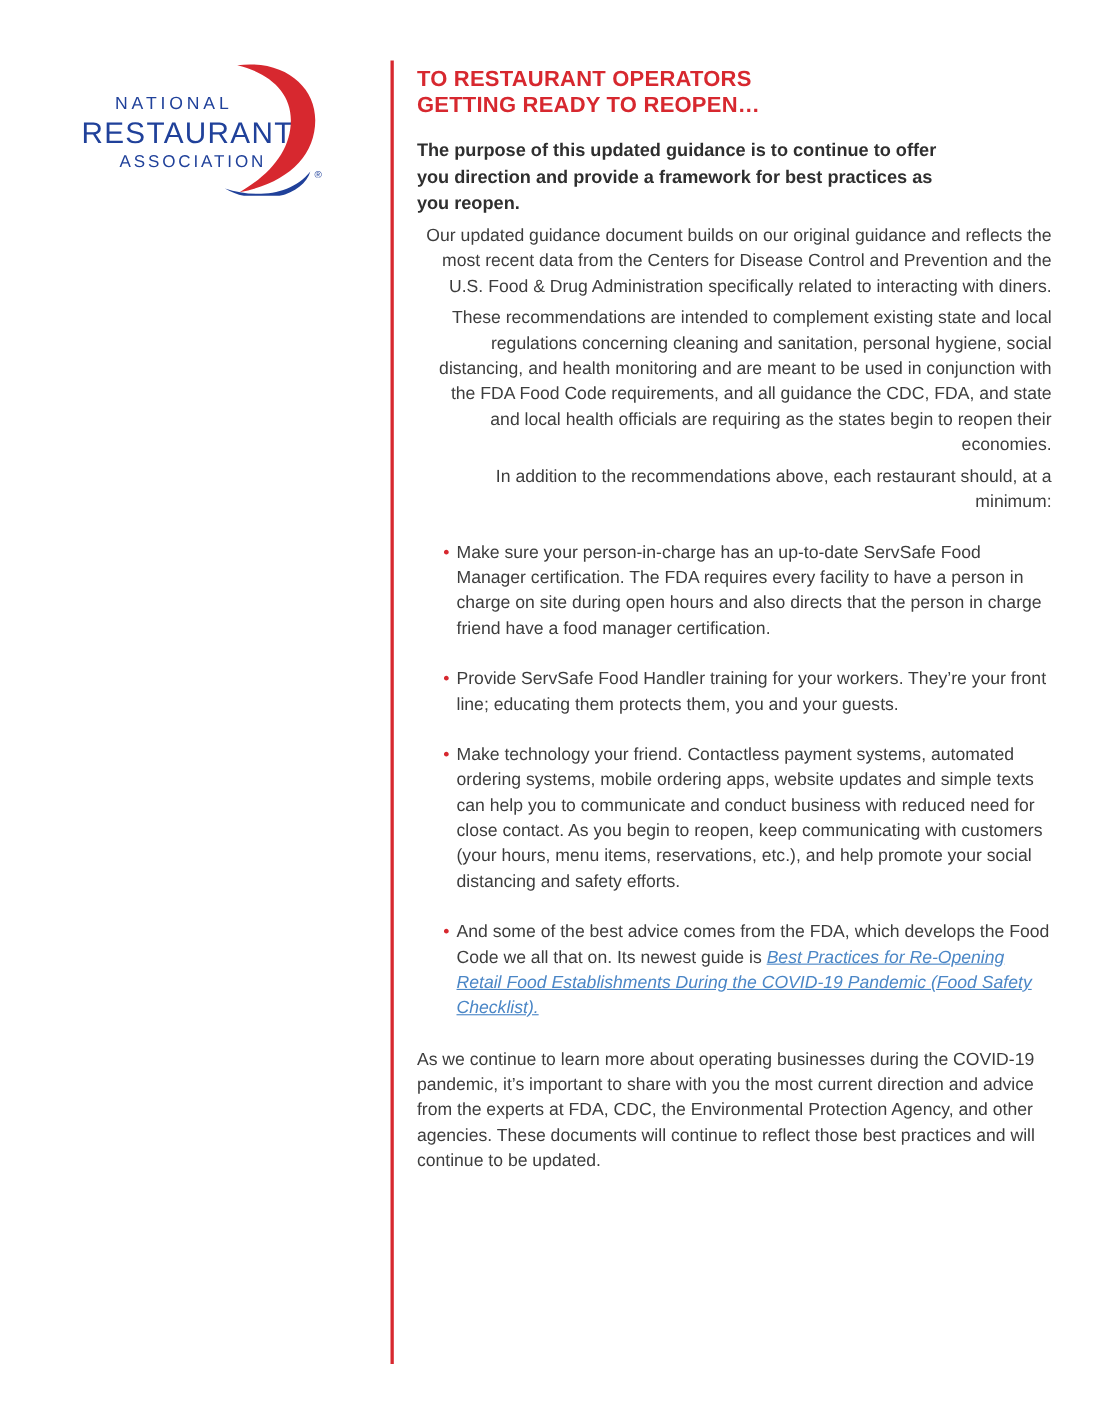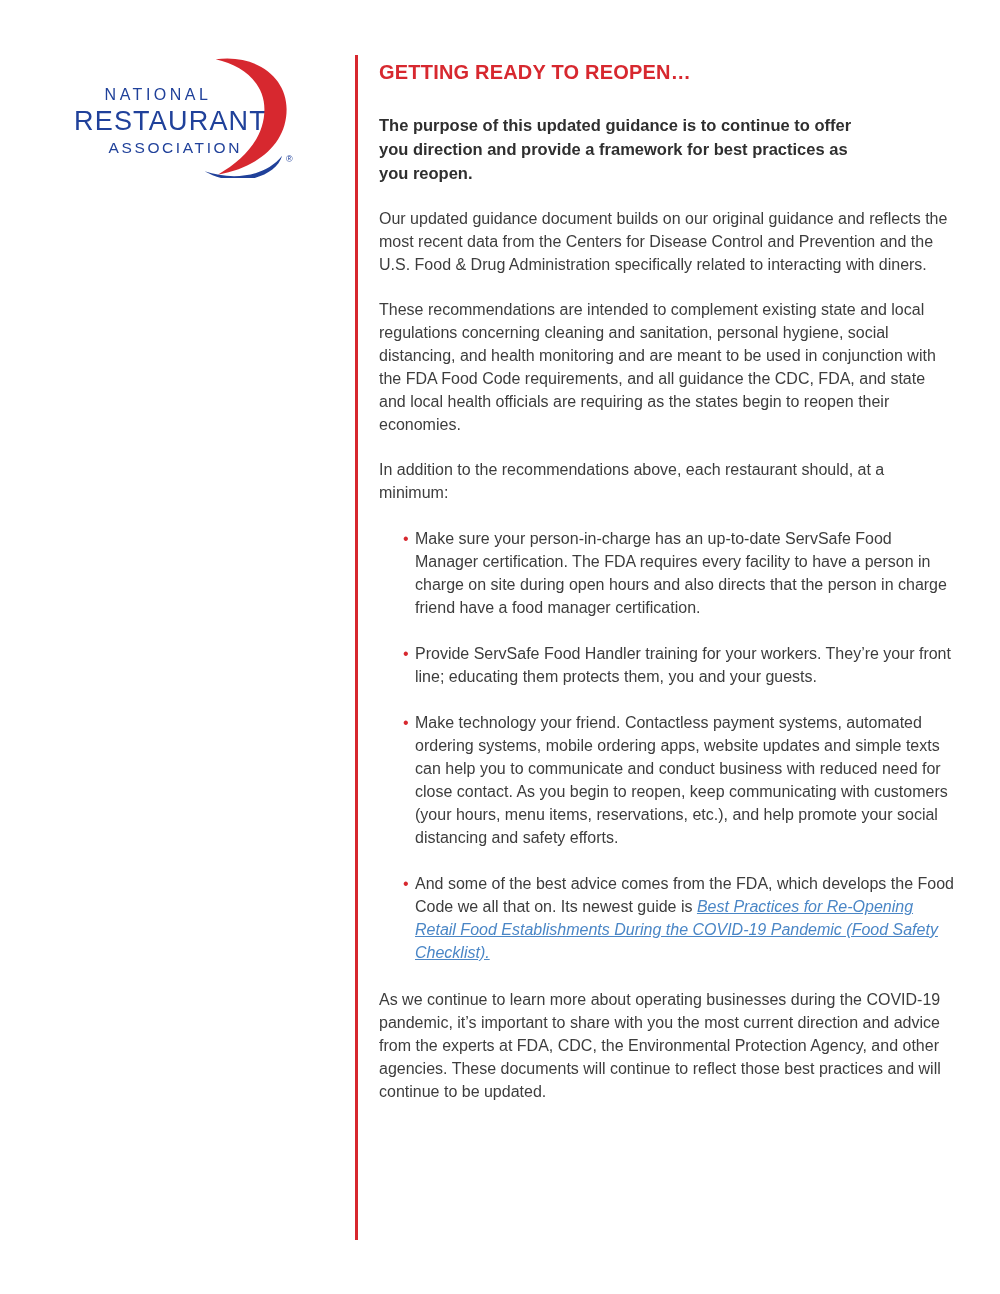--- a/index.html
+++ b/index.html
@@ -75,28 +75,28 @@
     line-height: 23px;
   }
   .heading {
     color: #d7282f;
     font-weight: 700;
     font-size: 20px;
     line-height: 24px;
     letter-spacing: 0.2px;
   }
   .intro {
-    margin-top: 29px;
+    margin-top: 17px;
     font-weight: 700;
     color: #2f2f2f;
     font-size: 16.5px;
     line-height: 24px;
     max-width: 500px;
   }
-  .para { margin-top: 22px; }
+  .para { margin-top: 6px; text-align: right; }
   .bullets { margin-top: 2px; }
   .bullet {
     display: flex;
     margin-top: 23px;
     margin-left: 24px;
   }
   .bullet-dot {
     color: #d7282f;
     width: 12px;
     flex: 0 0 12px;
@@ -125,20 +125,21 @@
 
     <path d="M 4,104 C 28,112 58,110 74,90 C 68,110 32,120 4,104 Z" fill="#20419a"></path>
   </svg>
   <span class="logo-reg">®</span>
 </div>
 
 <div class="vrule"></div>
 
 <div class="content">
   <div class="heading">
+    <div>TO RESTAURANT OPERATORS</div>
     <div>GETTING READY TO REOPEN…</div>
   </div>
 
   <p class="intro">The purpose of this updated guidance is to continue to offer you direction and provide a framework for best practices as you reopen.</p>
 
   <p class="para">Our updated guidance document builds on our original guidance and reflects the most recent data from the Centers for Disease Control and Prevention and the U.S. Food &amp; Drug Administration specifically related to interacting with diners.</p>
   <p class="para">These recommendations are intended to complement existing state and local regulations concerning cleaning and sanitation, personal hygiene, social distancing, and health monitoring and are meant to be used in conjunction with the FDA Food Code requirements, and all guidance the CDC, FDA, and state and local health officials are requiring as the states begin to reopen their economies.</p>
   <p class="para">In addition to the recommendations above, each restaurant should, at a minimum:</p>
 
   <div class="bullets">

